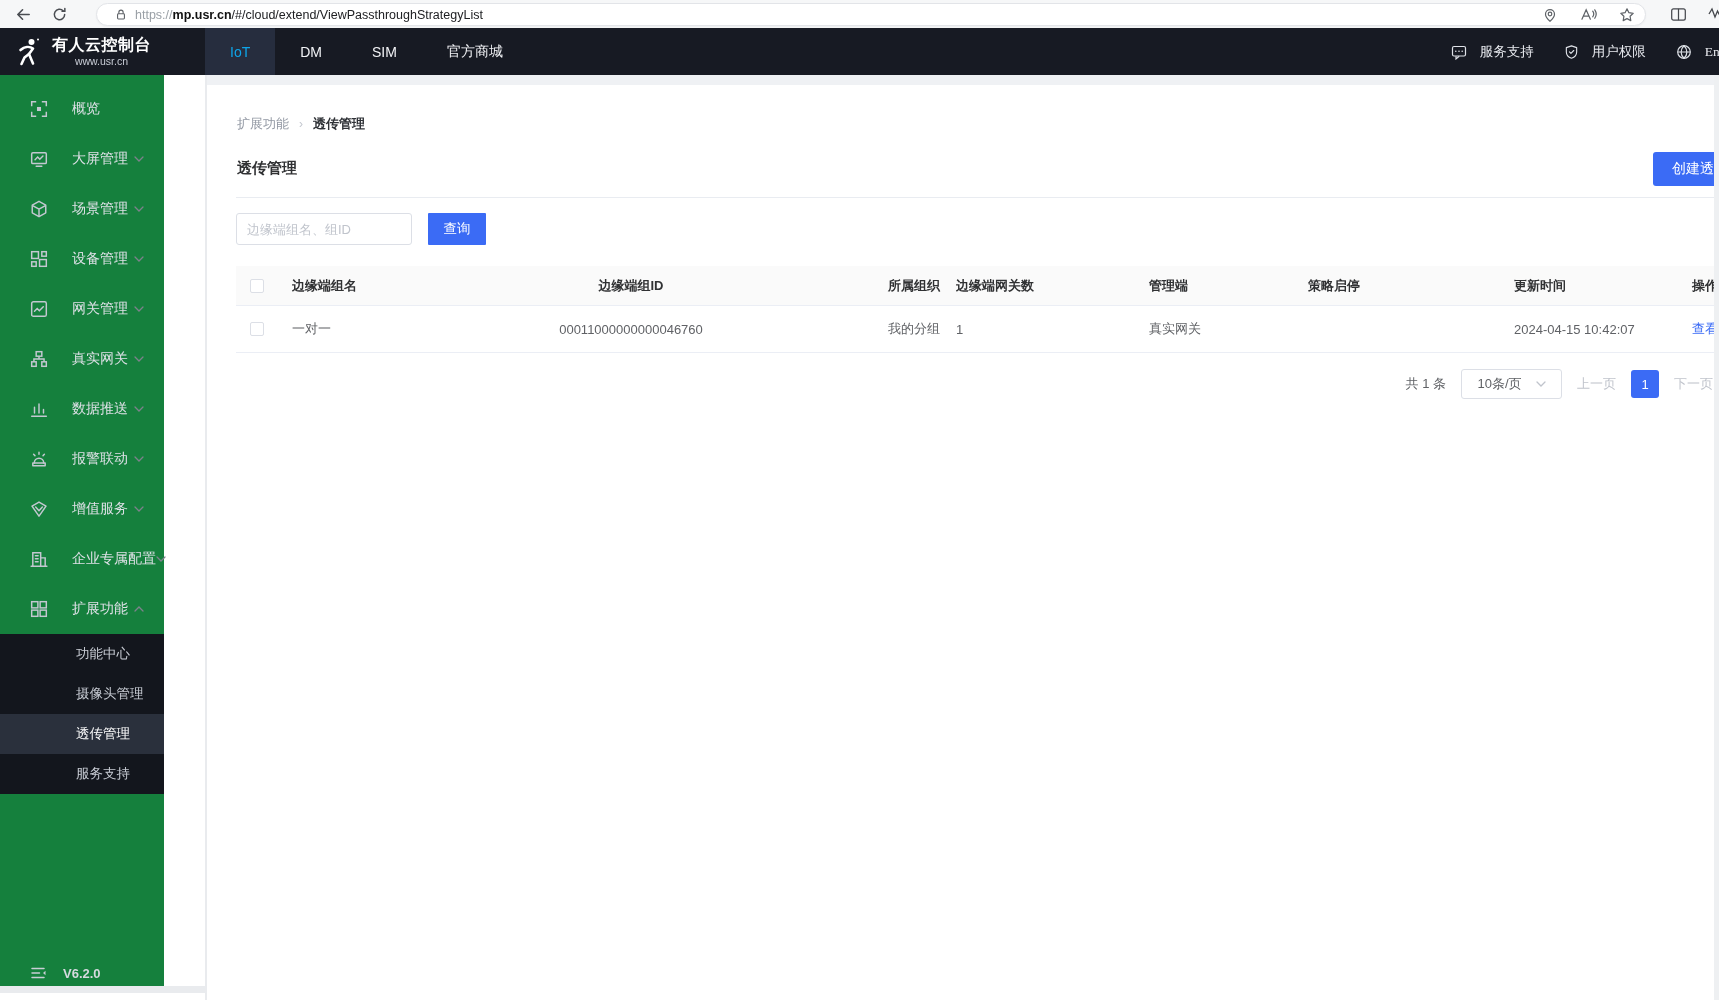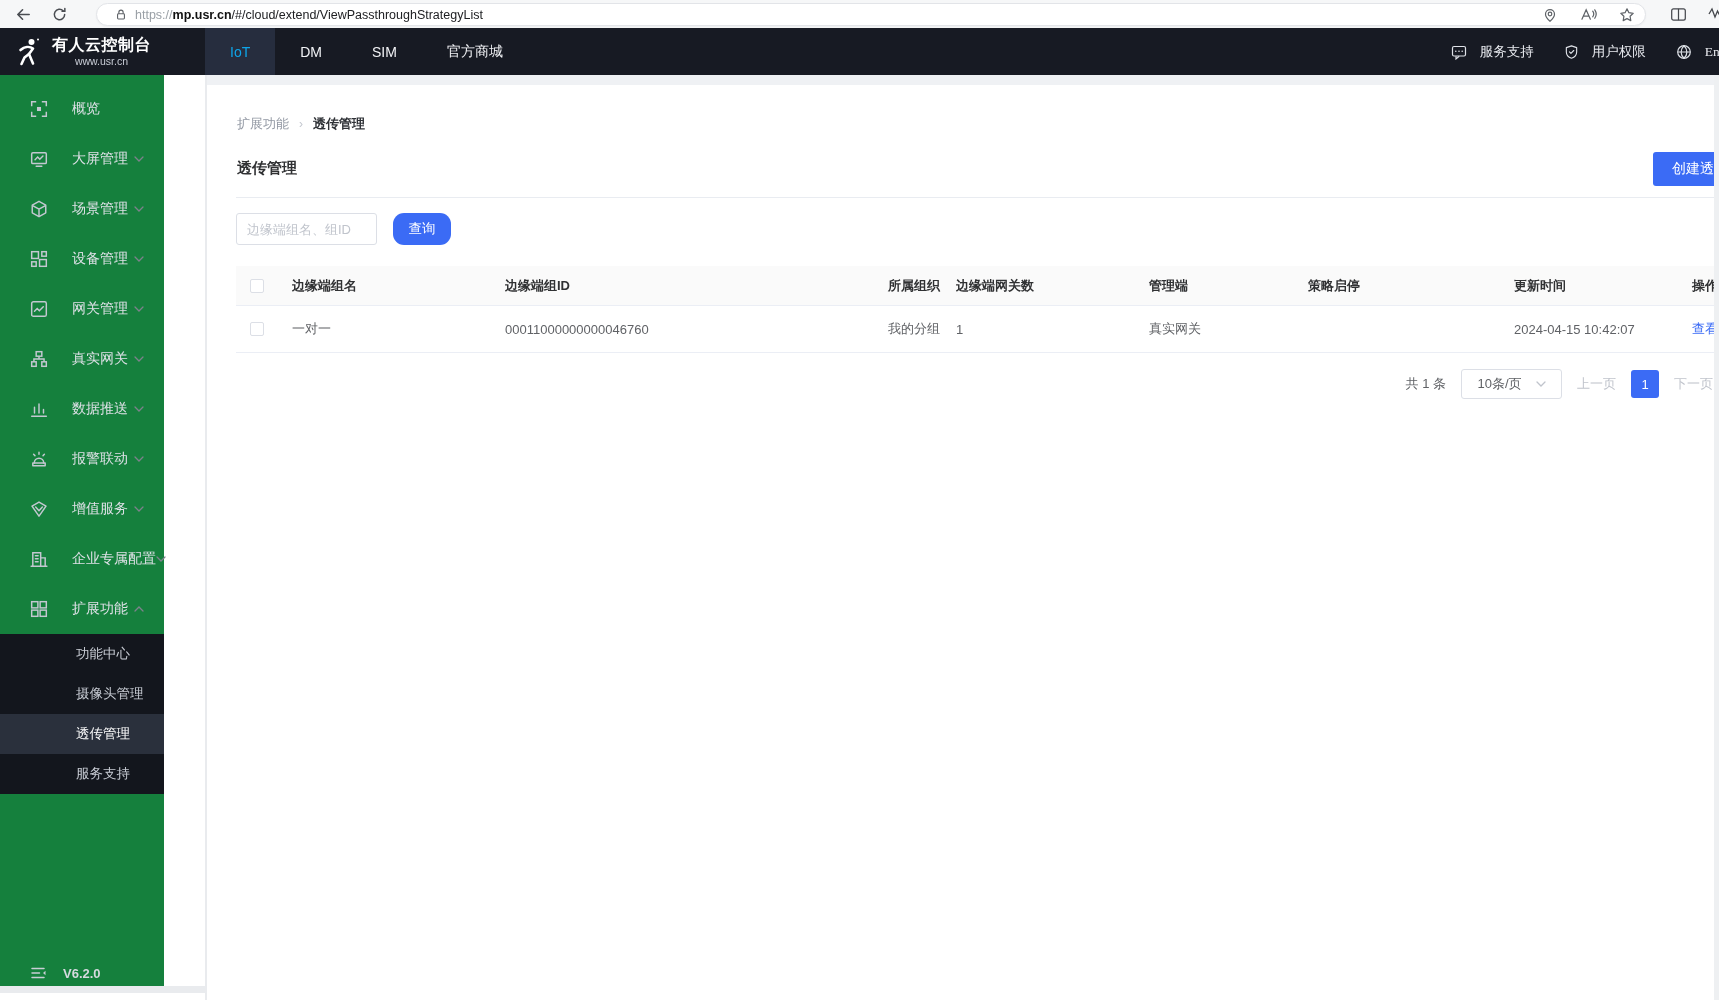--- a/index.html
+++ b/index.html
@@ -67,36 +67,36 @@
   .bc-parent { color:#9298a3; cursor:pointer; }
   .bc-sep { color:#c3c7cf; font-size:12px; }
   .bc-current { color:#2f3237; font-weight:700; }
   .title-row { position:relative; margin:26px 0 0 30px; height:22px; }
   .page-title { font-size:15px; font-weight:700; color:#303133; }
   .create-btn { position:absolute; right:-56px; top:-7px; height:34px; padding:0 19px;
     background:#3b6bf5; color:#fff; font-size:14px; border:none; border-radius:3px;
     display:flex; align-items:center; cursor:pointer; white-space:nowrap; }
   .divider { margin:16px 0 0 29px; border-bottom:1px solid #e9ecf1; }
   .search-row { margin:15px 0 0 29px; display:flex; align-items:center; }
-  .search-input { width:141px; height:32px; border:1px solid #dcdfe6; border-radius:3px;
+  .search-input { width:176px; height:32px; border:1px solid #dcdfe6; border-radius:3px;
     padding:0 10px; font-size:13px; color:#303133; outline:none;
     font-family:"Liberation Sans","DejaVu Sans",sans-serif; }
   .search-input::placeholder { color:#c0c4cc; }
   .query-btn { margin-left:16px; width:58px; height:32px; background:#3b6bf5; color:#fff;
-    border:none; border-radius:11px; font-size:13.5px; cursor:pointer; }
+    border:none; border-radius:1px; font-size:13.5px; cursor:pointer; }
 
   
   .table { margin:21px 0 0 29px; font-size:13px; }
   .t-head { display:flex; align-items:center; height:40px; background:#fafafa;
     border-bottom:1px solid #ebeef5; color:#303133; font-weight:700; }
   .t-row { display:flex; align-items:center; height:47px; border-bottom:1px solid #ebeef5;
     color:#606266; }
   .c-check { width:40px; flex:none; padding-left:14px; display:flex; align-items:center; }
   .c-name { width:213px; flex:none; padding-left:16px; }
-  .c-id { width:268px; flex:none; padding-left:16px; }
+  .c-id { width:268px; flex:none; padding-left:16px;text-align:center; }
   .c-org { width:183px; flex:none; padding-left:16px;text-align:right; }
   .c-count { width:193px; flex:none; padding-left:16px; }
   .c-manage { width:159px; flex:none; padding-left:16px; }
   .c-toggle { width:216px; flex:none; padding-left:16px; }
   .c-time { width:180px; flex:none; padding-left:6px; }
   .c-action { flex:none; width:50px; padding-left:4px; white-space:nowrap; }
   .checkbox { width:14px; height:14px; border:1px solid #dcdfe6; border-radius:2px; background:#fff;
     cursor:pointer; }
   .toggle { width:40px; height:20px; border-radius:10px; background:#3e7bfa; position:relative;
     cursor:pointer; }

